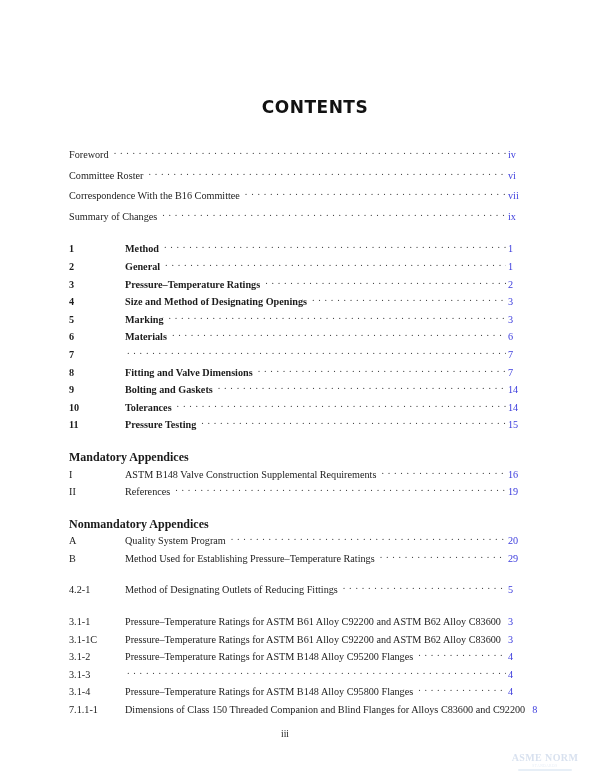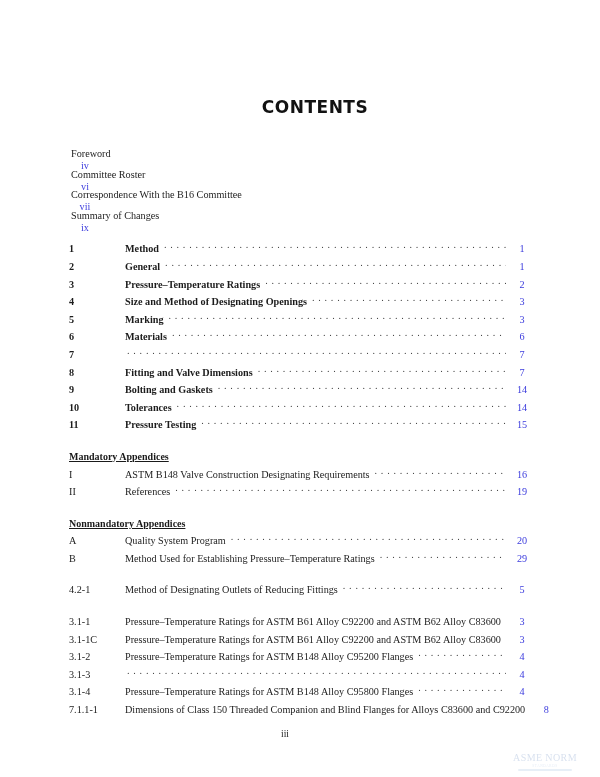--- a/index.html
+++ b/index.html
@@ -47,21 +47,21 @@
     display: flex;
     align-items: baseline;
     width: 100%;
     height: 17.6px;
     font-size: 10.2px;
     line-height: 12px;
     color: #1c1c1c;
     white-space: nowrap;
   }
 
-  .row.front { height: 20.6px; flex-direction: column; }
+  .row.front { height: 20.6px; }
 
   .num {
     width: 56px;
     flex: 0 0 56px;
     font-size: 10.2px;
   }
   .num.bold { font-weight: bold; }
 
   .label {
     flex: 0 0 auto;
@@ -84,33 +84,32 @@
     white-space: nowrap;
     letter-spacing: 0.6px;
     font-size: 10.2px;
     color: #333;
   }
   .leader.none::before { content: ""; }
 
   .pageno {
     flex: 0 0 28px;
     width: 28px;
-    text-align: center;
+    text-align: left;
     color: #3b3bdd;
     font-size: 10.2px;
   }
 
   
   .group-head {
     font-weight: bold;
-    font-size: 10px;
+    font-size: 12px;
     color: #1a1a1a;
     height: 17.6px;
     line-height: 14px;
-    text-decoration: underline;
   }
 
   .spacer-lg { height: 14px; }
   .spacer-md { height: 12px; }
 
   
   .folio {
     position: absolute;
     top: 729px;
     left: 0;
@@ -127,21 +126,21 @@
     width: 86px;
     text-align: center;
     opacity: 0.55;
     pointer-events: none;
   }
   .watermark .wm-text {
     font-family: "Liberation Serif", serif;
     font-size: 10px;
     letter-spacing: 0.4px;
     color: #b9c9e2;
-    font-weight: normal;
+    font-weight: bold;
   }
   .watermark .wm-sub {
     font-size: 3.4px;
     letter-spacing: 0.6px;
     color: #cfdcee;
     margin-top: 1px;
   }
   .watermark .wm-bar {
     margin: 1px auto 0;
     width: 54px;
@@ -246,21 +245,21 @@
       <span class="label bold">Pressure Testing</span>
       <span class="leader"></span>
       <span class="pageno">15</span>
     </div>
 
     <div class="spacer-lg"></div>
 
     <div class="group-head">Mandatory Appendices</div>
     <div class="row">
       <span class="num">I</span>
-      <span class="label">ASTM B148 Valve Construction Designating Requirements</span>
+      <span class="label">ASTM B148 Valve Construction Supplemental Requirements</span>
       <span class="leader"></span>
       <span class="pageno">16</span>
     </div>
     <div class="row">
       <span class="num">II</span>
       <span class="label">References</span>
       <span class="leader"></span>
       <span class="pageno">19</span>
     </div>
 

